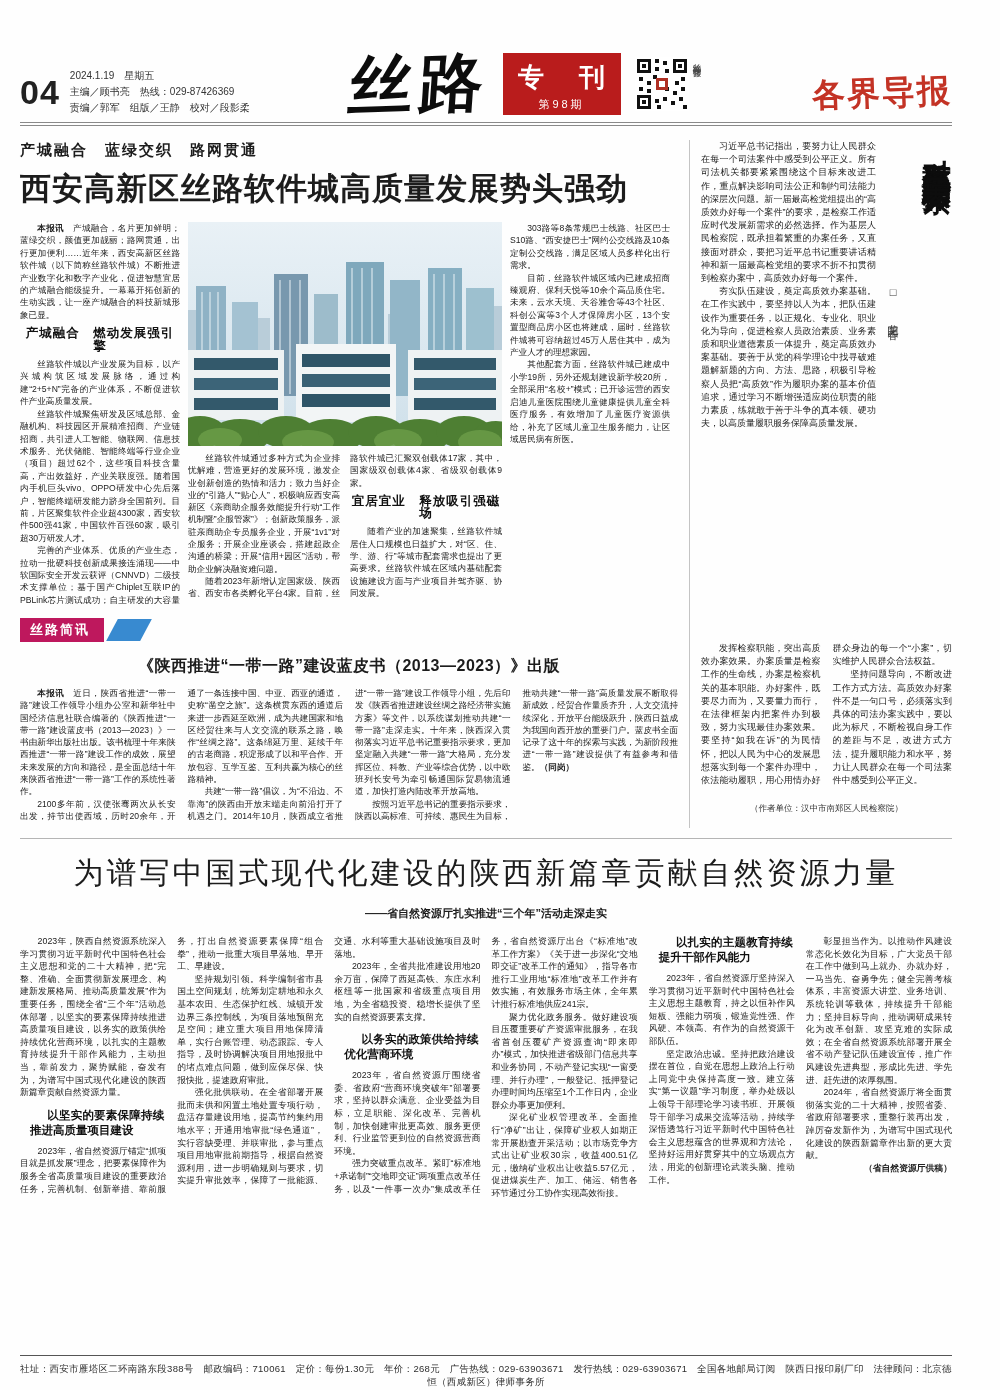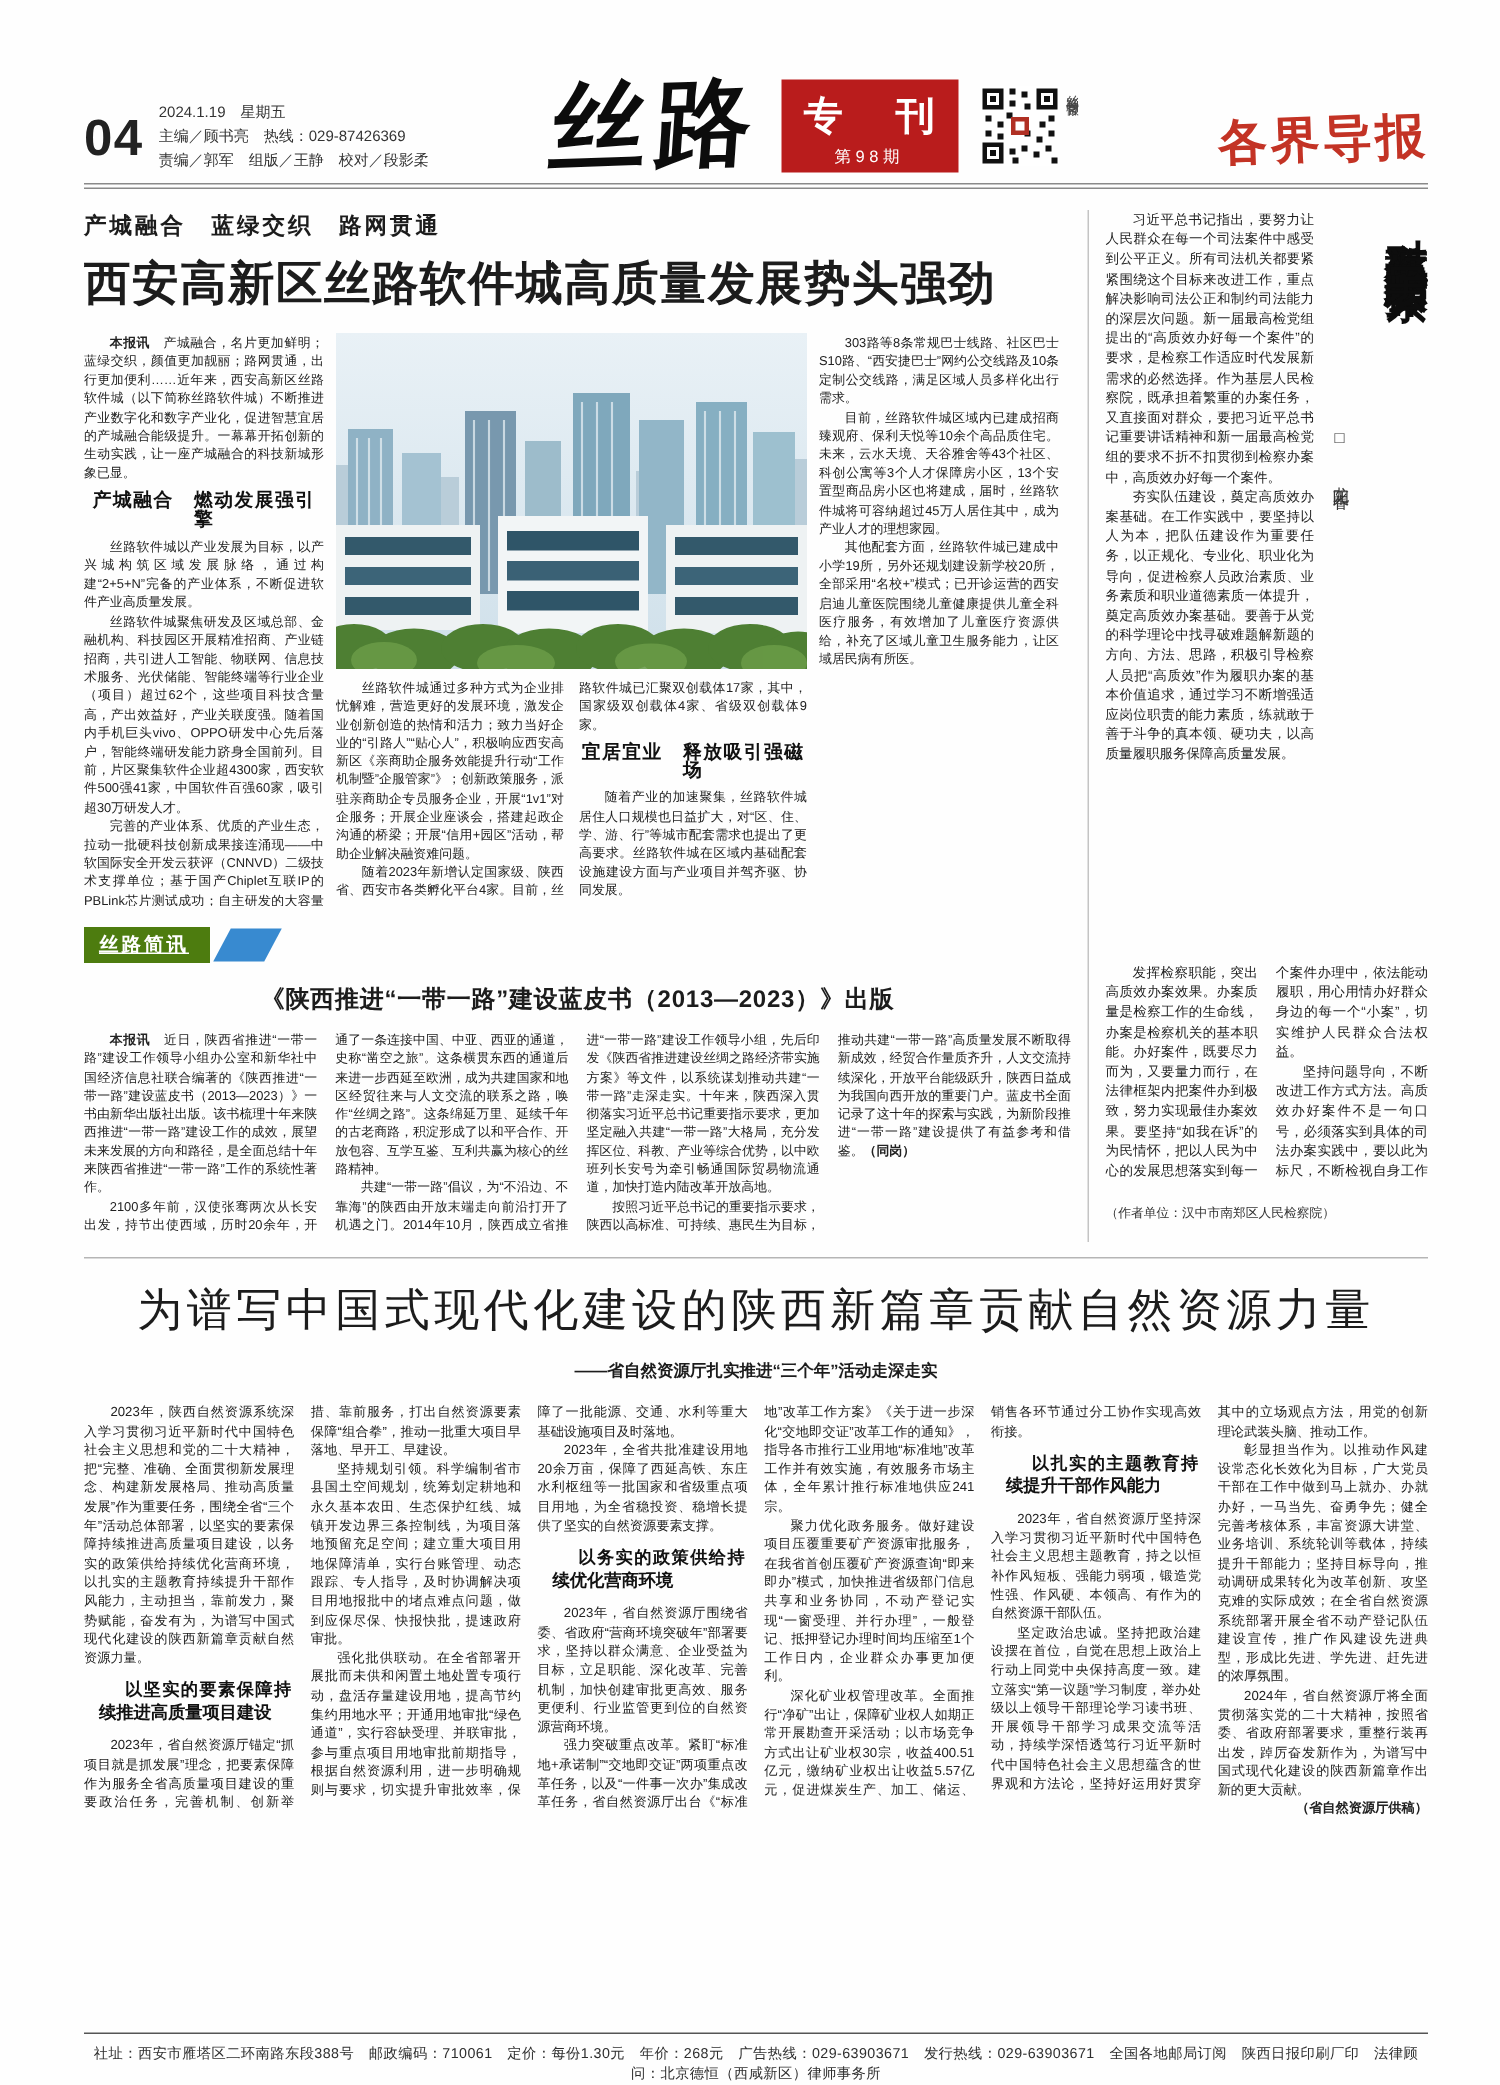--- a/index.html
+++ b/index.html
@@ -1,20 +1,20 @@
 <!DOCTYPE html>
 <html><head>
 <meta charset="utf-8">
 <style>
   * { margin:0; padding:0; box-sizing:border-box; }
   html,body { background:#e8e8e4; }
   body { font-family:"Liberation Sans","DejaVu Sans",sans-serif; }
   .page{
     width:1000px; height:1390px; margin:0 auto; background:#fefefe;
-    color:#1c1c1c; padding:34px 48px 0 56px; position:relative; overflow:hidden;
+    color:#1c1c1c; padding:34px 48px 0 20px; position:relative; overflow:hidden;
   }
   
   .masthead{ display:flex; align-items:flex-end; height:82px; }
   .mh-left{ display:flex; align-items:center; gap:10px; width:300px; }
   .page-num{ font-size:34px; font-weight:700; letter-spacing:1px; color:#222; }
   .mh-info{ font-size:10px; line-height:16px; color:#333; }
   .mh-center{ flex:1; display:flex; align-items:center; justify-content:center; gap:14px; }
   .logo-silk{ font-family:"DejaVu Serif","Liberation Serif",serif; font-size:64px; font-weight:700;
     letter-spacing:6px; transform:skewX(-6deg) rotate(-2deg); color:#0c0c0c; line-height:1; }
   .badge{ background:#b91c1c; color:#fff; width:118px; height:62px; text-align:center; padding-top:7px; }
@@ -47,27 +47,27 @@
   
   .opinion{ flex:1; display:flex; flex-direction:column; overflow:hidden; }
   .op-top{ display:flex; height:498px; overflow:hidden; }
   .op-text{ flex:1; font-size:9px; line-height:13.2px; text-align:justify; color:#222; overflow:hidden; padding-top:4px; }
   .op-byline{ width:24px; writing-mode:vertical-rl; text-orientation:upright; font-size:11px;
     color:#333; padding-top:150px; letter-spacing:3px; }
   .op-title{ width:52px; writing-mode:vertical-rl; text-orientation:upright; font-size:29px;
     font-weight:700; line-height:1.05; letter-spacing:2px; color:#0d0d0d; }
   .op-bottom{ margin-top:8px; height:158px; overflow:hidden; column-count:2; column-gap:12px;
     font-size:9px; line-height:13.2px; text-align:justify; color:#222; }
-  .op-attrib{ text-align:left; font-size:8.5px; color:#333; margin-top:3px; }
+  .op-attrib{ text-align:center; font-size:8.5px; color:#333; margin-top:3px; }
 
   
   .brief{ margin-top:14px; }
   .brief-tagrow{ display:flex; align-items:center; height:24px; }
-  .brief-tag{ background:#4d7c0f; color:#fff; font-size:13px; font-weight:700; letter-spacing:2px;
-    padding:3px 14px 3px 10px;text-decoration:underline; }
+  .brief-tag{ background:#be185d; color:#fff; font-size:13px; font-weight:700; letter-spacing:2px;
+    padding:3px 14px 3px 10px; }
   .brief-tag-tail{ width:34px; height:22px; background:#1576c8; transform:skewX(-28deg);
     margin-left:8px; opacity:.85; }
   .brief-headline{ text-align:center; font-size:16px; font-weight:700; letter-spacing:.5px; margin:14px 0 10px 0; }
   .brief-body{ column-count:4; column-gap:12px; height:160px; overflow:hidden;
     font-size:8.6px; line-height:12.3px; text-align:justify; color:#222; }
 
   .rule-thin{ border-top:1px solid #b5b5b5; margin-top:10px; }
 
   
   .bottom{ margin-top:14px; }

